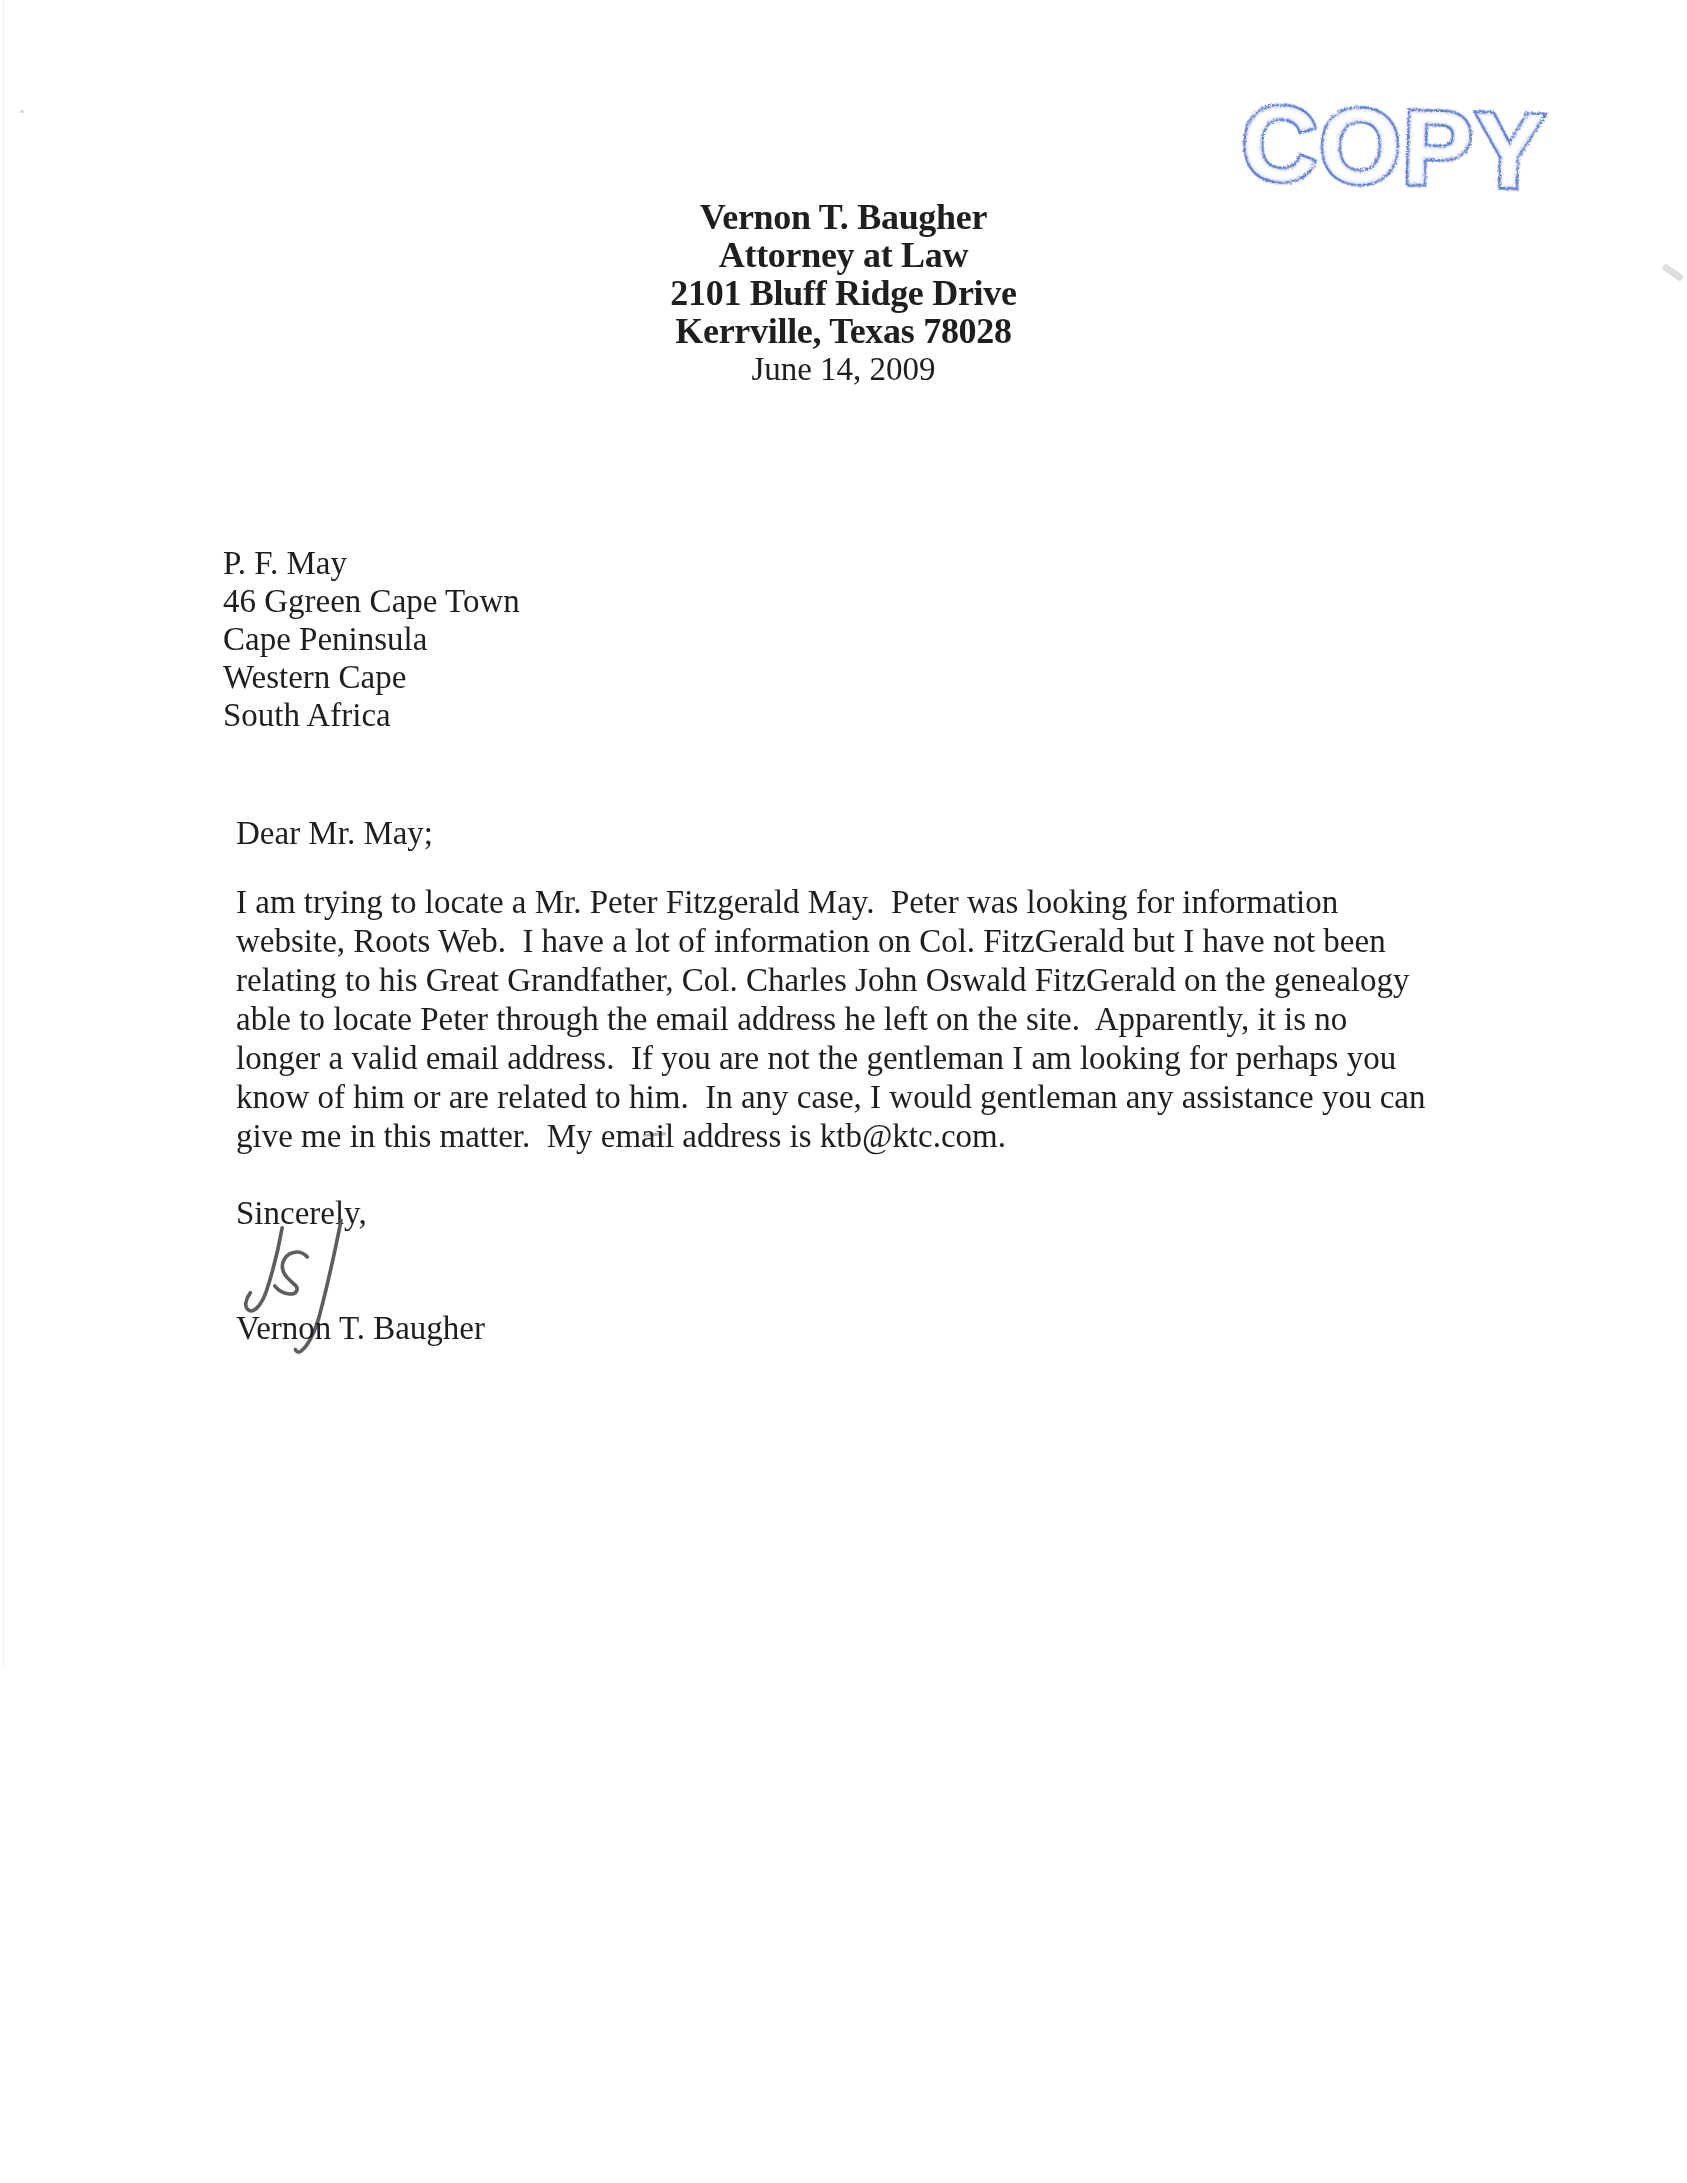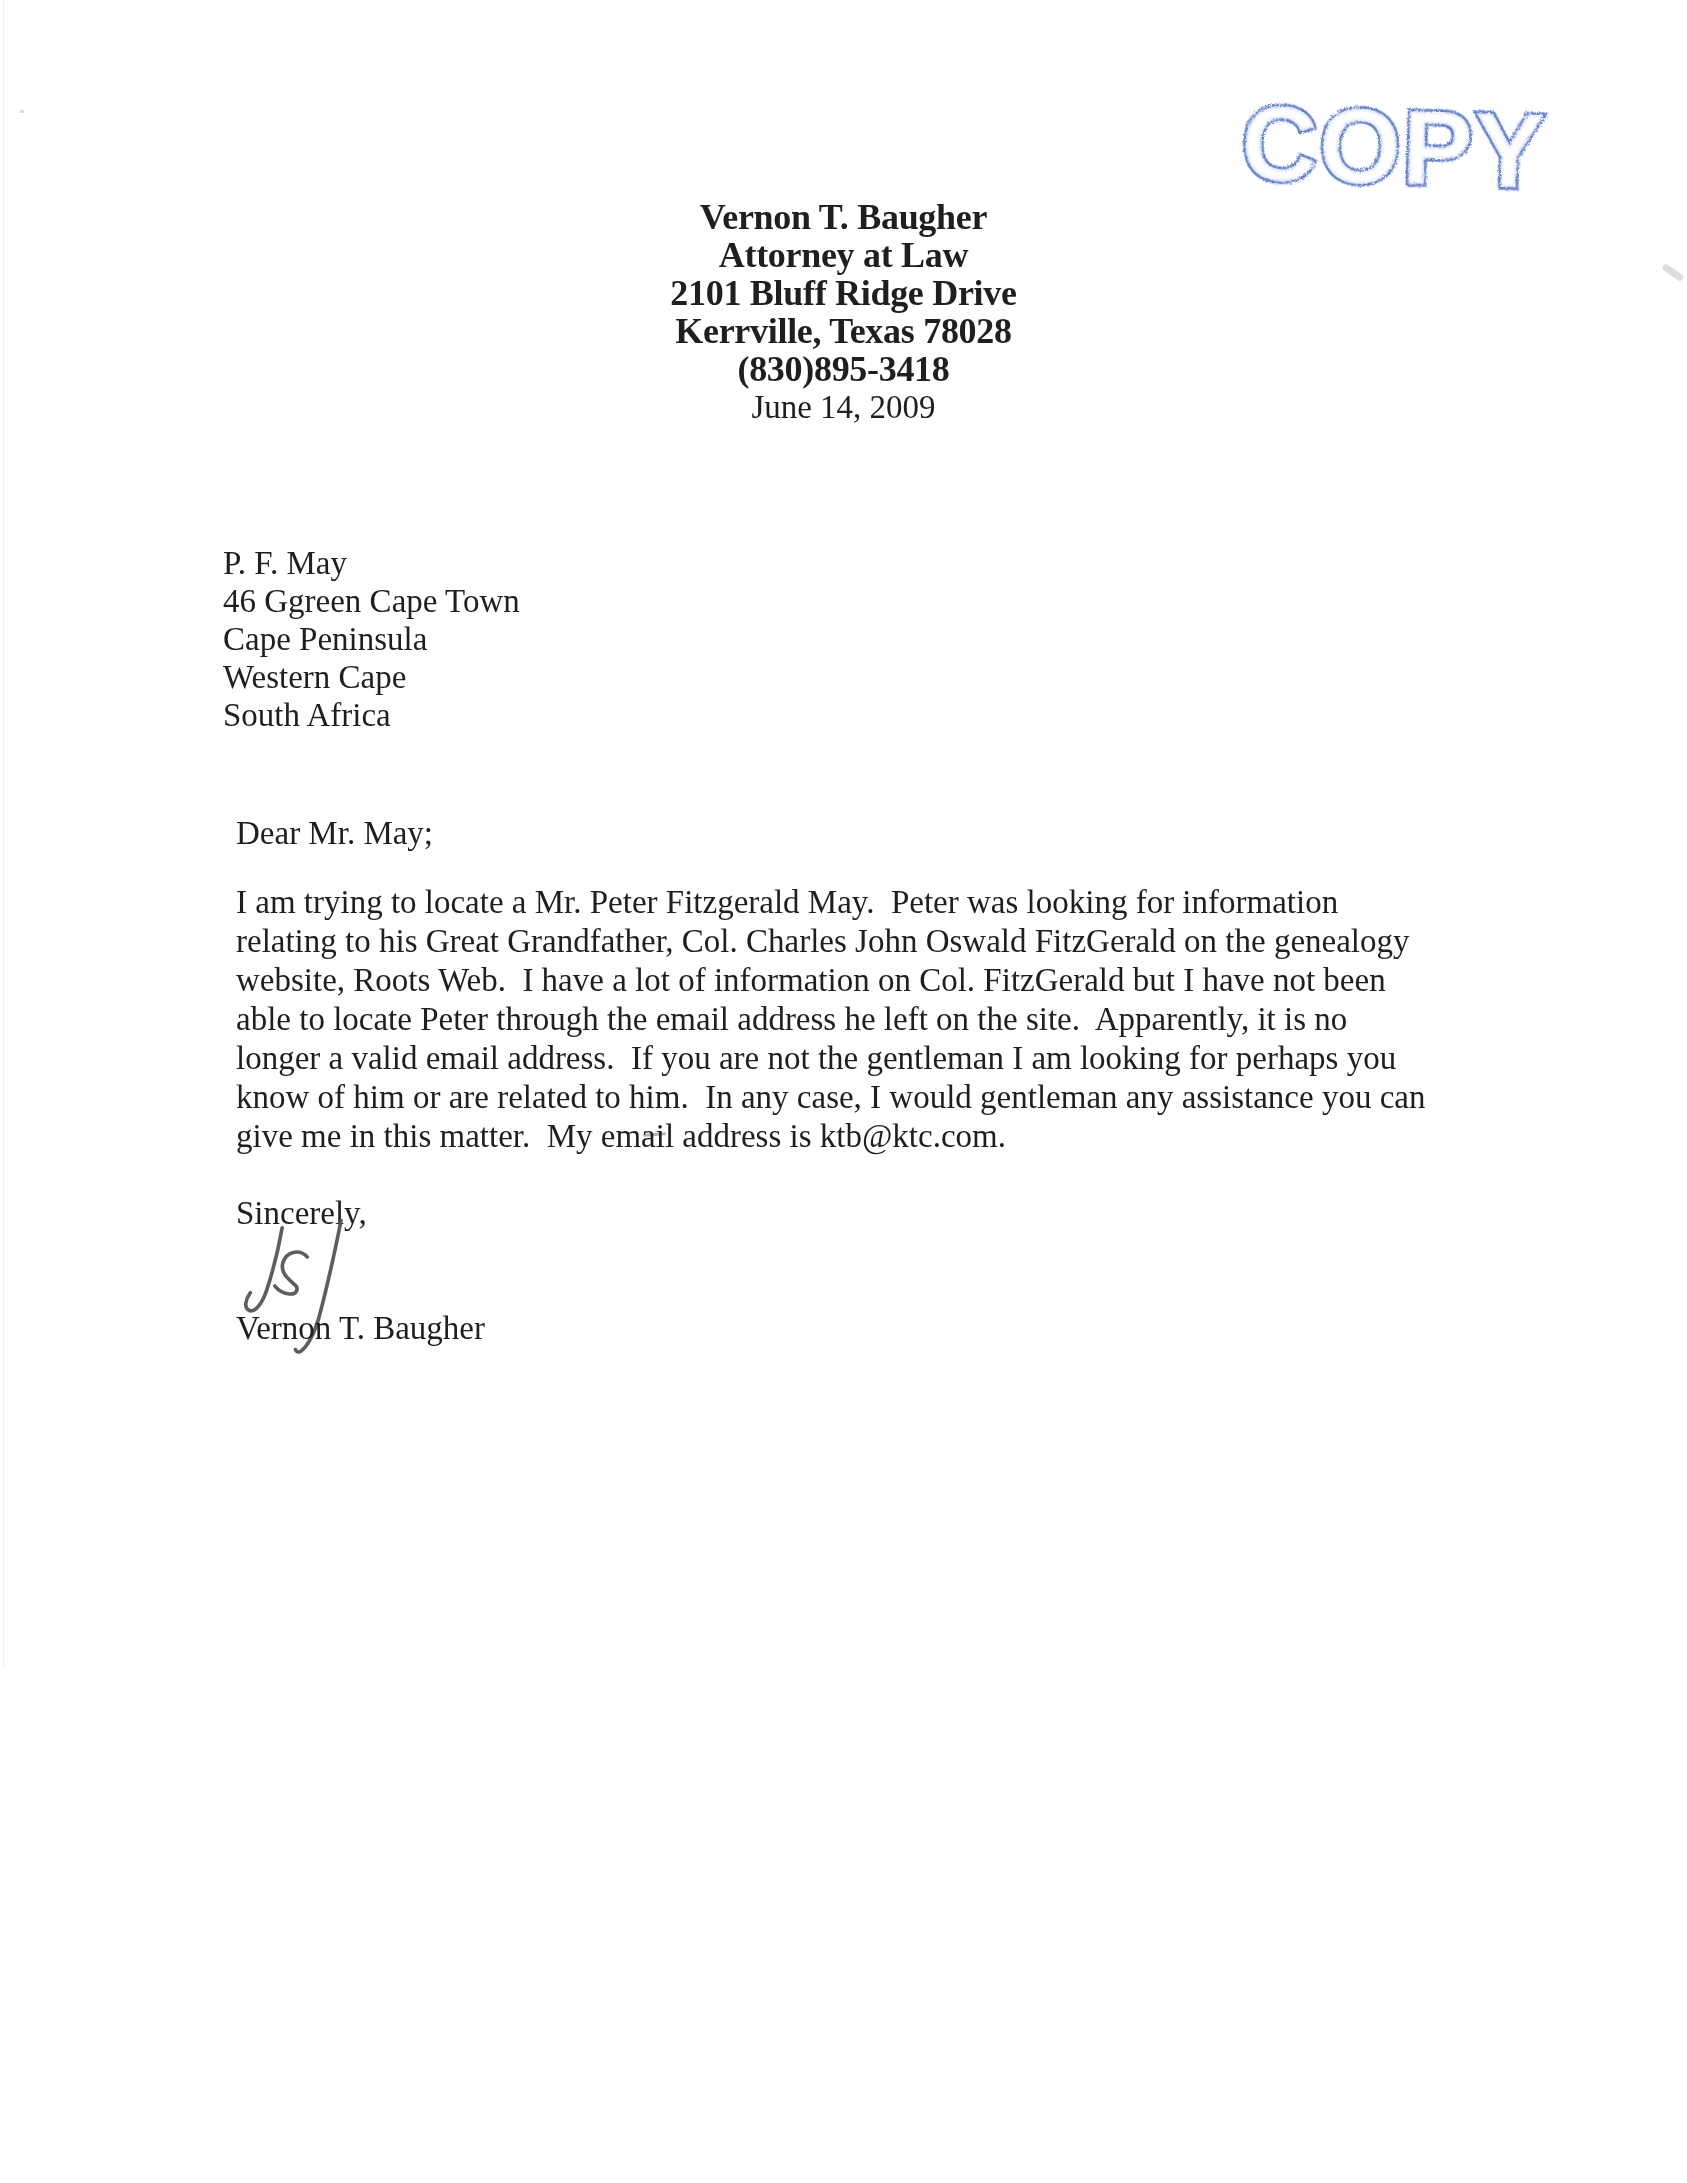--- a/index.html
+++ b/index.html
@@ -128,38 +128,37 @@
       </filter>
     </defs>
     <text x="10" y="142" fill="#ffffff" fill-opacity="0.9" stroke-width="8" stroke-opacity="0.93" filter="url(#stamp-rough)" stroke="#5578d1">COPY</text>
   </svg>
 
   <div class="letterhead">
     <div>Vernon T. Baugher</div>
     <div>Attorney at Law</div>
     <div>2101 Bluff Ridge Drive</div>
     <div>Kerrville, Texas 78028</div>
-    <div>(830)895-3418</div>
     <div class="date-line">June 14, 2009</div>
   </div>
 
   <div class="recipient">
     <div>P. F. May</div>
     <div>46 Ggreen Cape Town</div>
     <div>Cape Peninsula</div>
     <div>Western Cape</div>
     <div>South Africa</div>
   </div>
 
   <div class="salutation">Dear Mr. May;</div>
 
   <div class="body-block">
     <div class="body-line">I am trying to locate a Mr. Peter Fitzgerald May.  Peter was looking for information</div>
+    <div class="body-line">website, Roots Web.  I have a lot of information on Col. FitzGerald but I have not been</div>
     <div class="body-line">relating to his Great Grandfather, Col. Charles John Oswald FitzGerald on the genealogy</div>
-    <div class="body-line">website, Roots Web.  I have a lot of information on Col. FitzGerald but I have not been</div>
     <div class="body-line">able to locate Peter through the email address he left on the site.  Apparently, it is no</div>
     <div class="body-line">longer a valid email address.  If you are not the gentleman I am looking for perhaps you</div>
     <div class="body-line">know of him or are related to him.  In any case, I would gentleman any assistance you can</div>
     <div class="body-line">give me in this matter.  My email address is ktb@ktc.com.</div>
   </div>
 
   <div class="valediction">Sincerely,</div>
 
   <svg class="signature-svg" width="172" height="172" viewBox="330 1820 260 260" role="img" aria-label="/s/">
     <g fill="none" stroke="#55555a" stroke-width="5.5" stroke-linecap="round" opacity="0.95">

